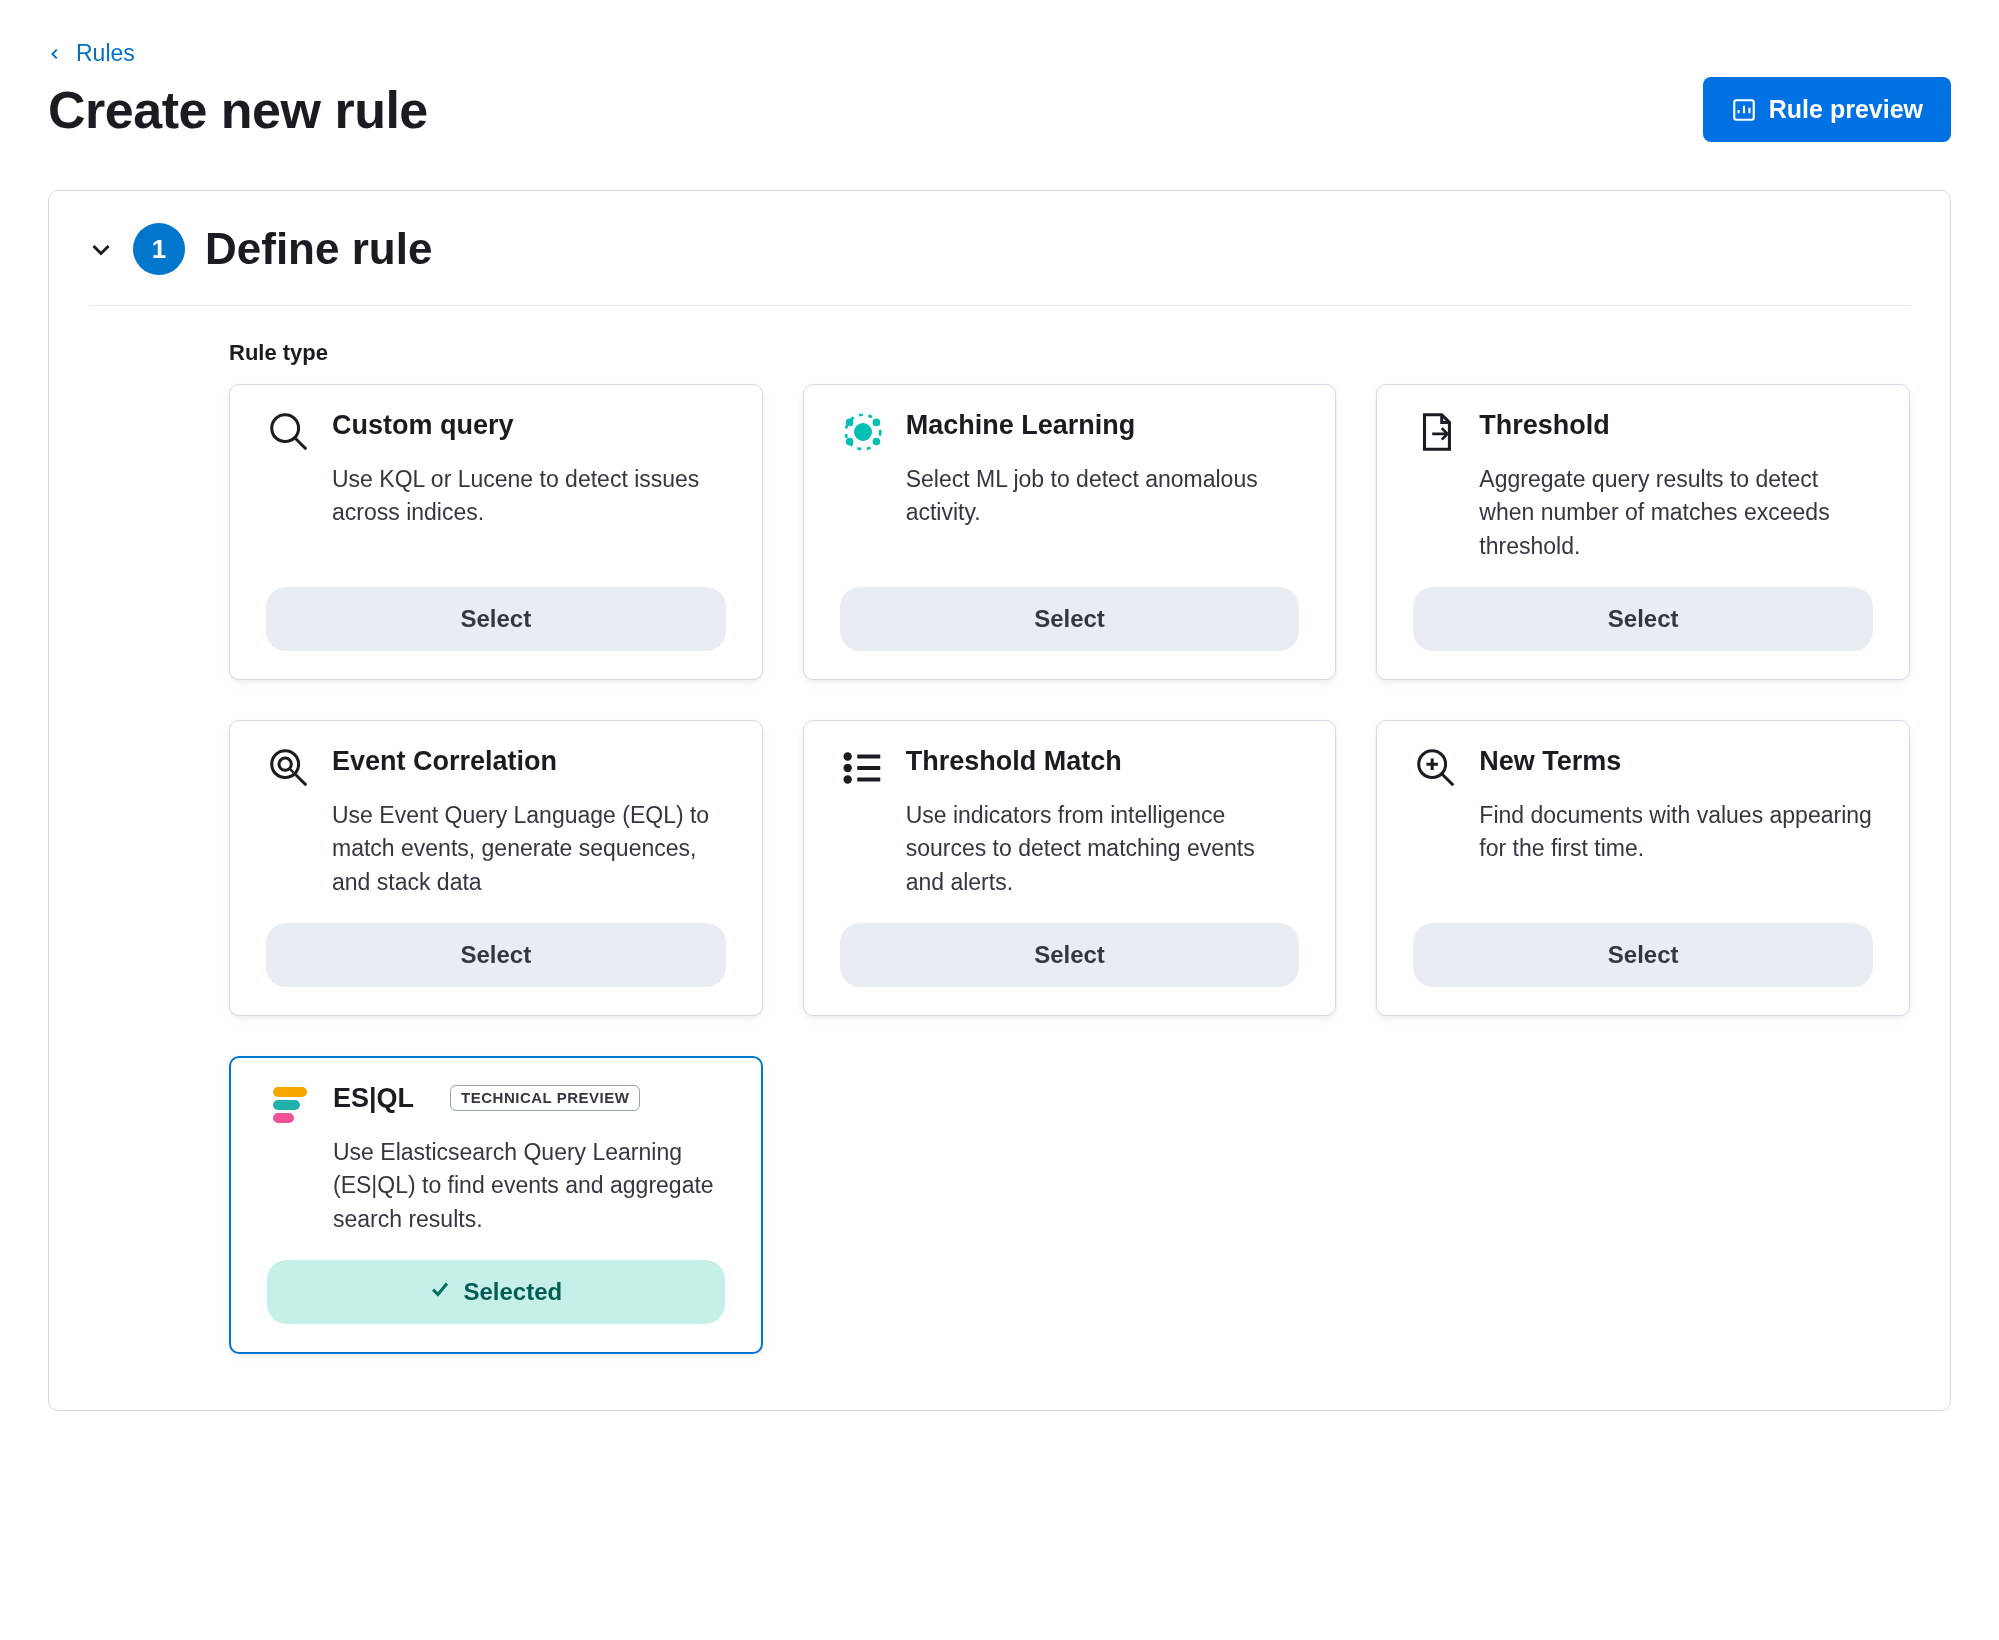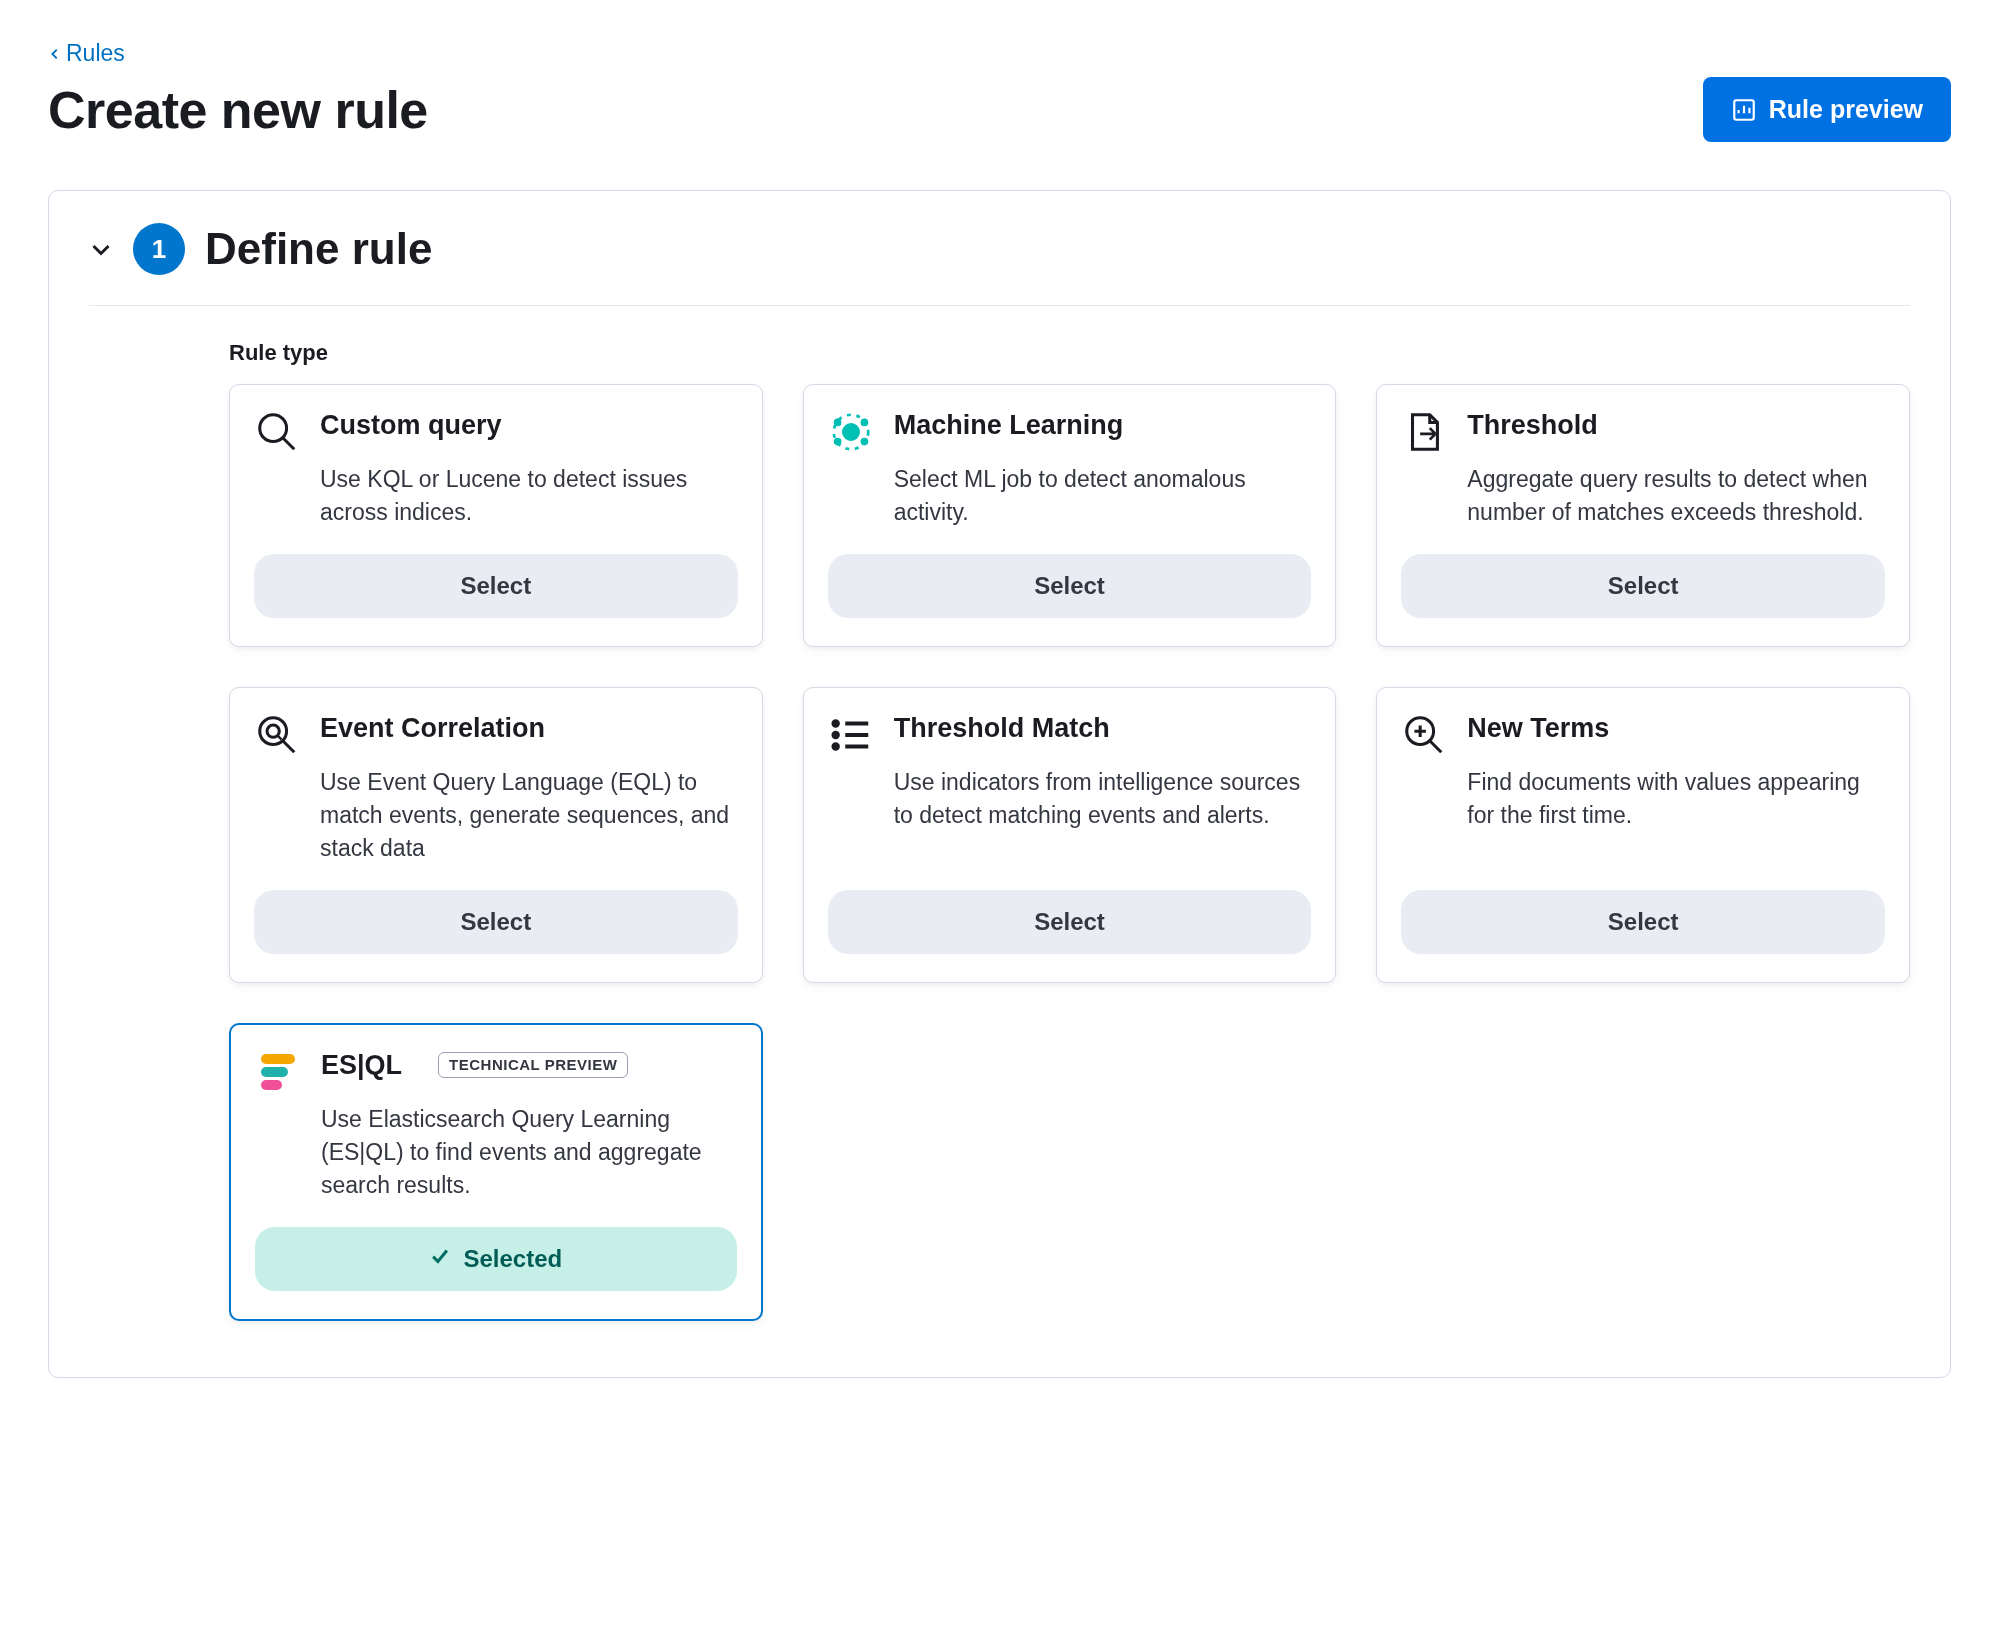--- a/index.html
+++ b/index.html
@@ -5,21 +5,21 @@
 * { box-sizing: border-box; margin: 0; padding: 0; }
 body {
   font-family: -apple-system, BlinkMacSystemFont, "Segoe UI", Helvetica, Arial, sans-serif;
   background: #fff;
   color: #1a1c21;
   padding: 40px 48px;
 }
 .breadcrumb {
   display: inline-flex;
   align-items: center;
-  gap: 4px;
+  gap: 14px;
   color: #0071c2;
   font-size: 23px;
   font-weight: 500;
   cursor: pointer;
   margin-bottom: 10px;
 }
 .breadcrumb svg { width: 14px; height: 14px; }
 .header-row {
   display: flex;
   justify-content: space-between;
@@ -78,21 +78,21 @@
 .cards {
   margin-left: 140px;
   display: grid;
   grid-template-columns: repeat(3, 1fr);
   gap: 40px;
   max-width: 1760px;
 }
 .card {
   border: 1px solid #d3dae6;
   border-radius: 10px;
-  padding: 24px 24px 28px;
+  padding: 24px 36px 28px;
   box-shadow: 0 2px 4px rgba(0,0,0,0.04), 0 4px 12px rgba(0,0,0,0.04);
   background: #fff;
   display: flex;
   flex-direction: column;
 }
 .card.selected { border: 2px solid #07c; }
 .card-head {
   display: flex;
   align-items: flex-start;
   gap: 20px;

